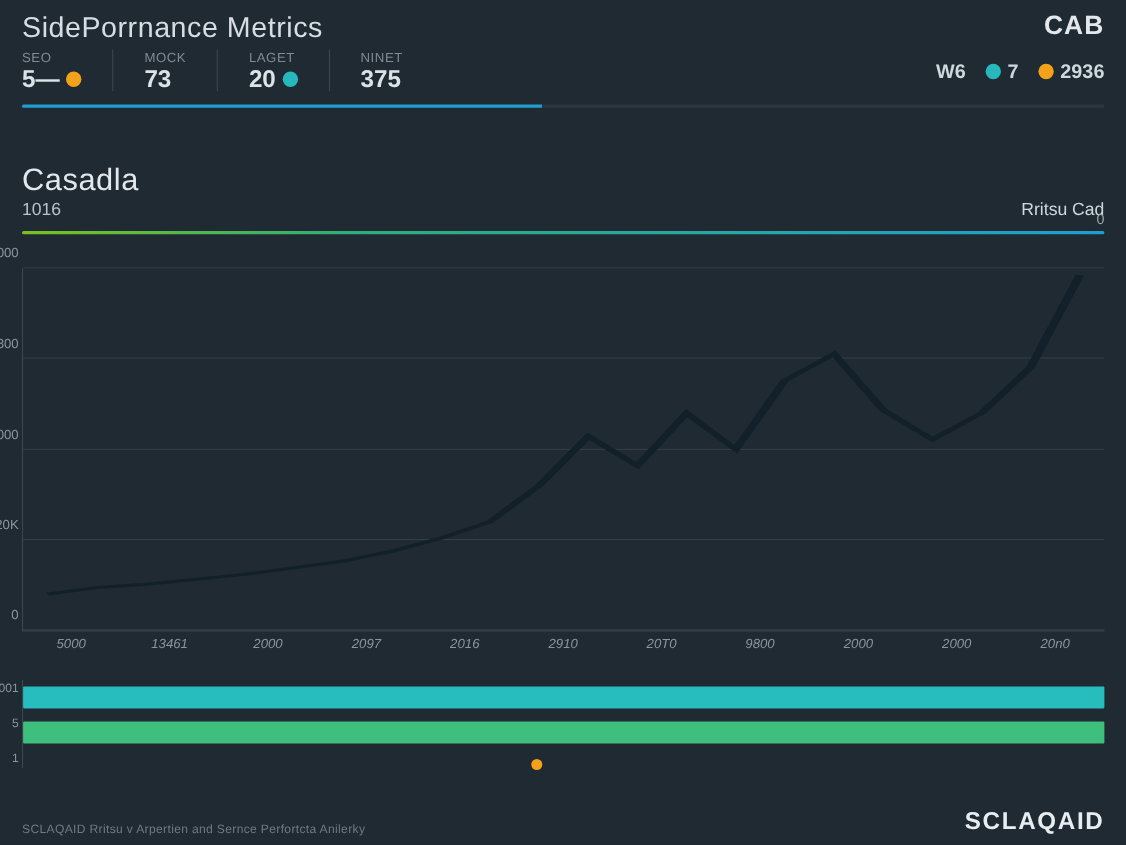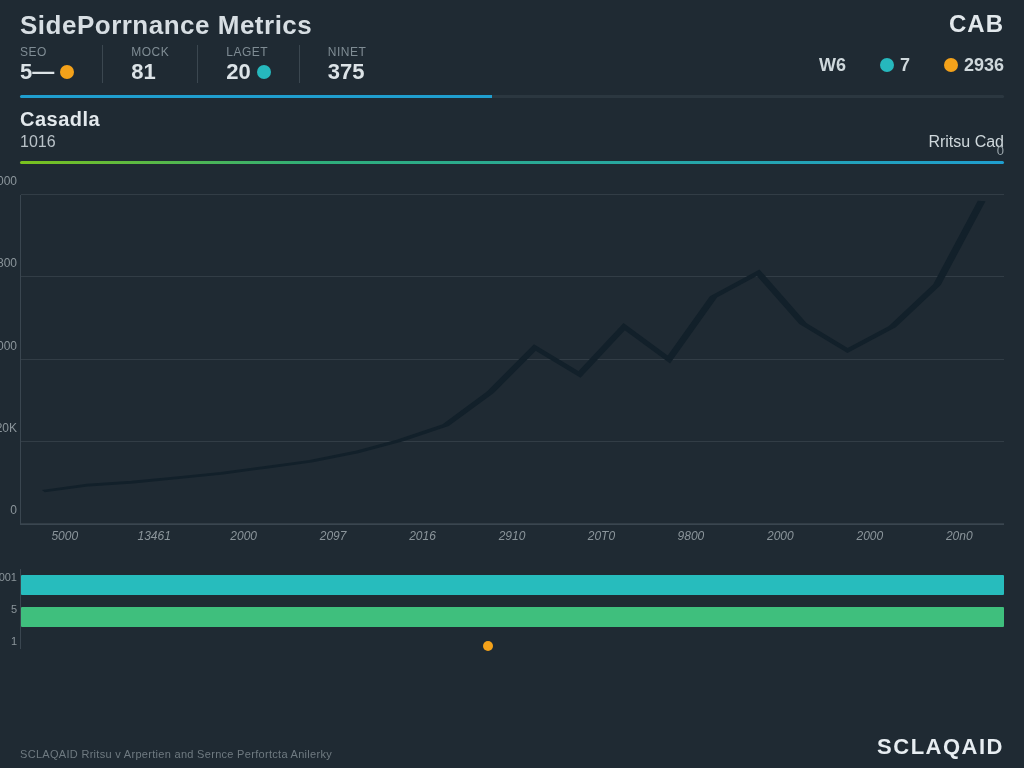--- a/index.html
+++ b/index.html
@@ -10,49 +10,49 @@
     color: #cfd8dc;
     overflow: hidden;
     position: relative;
   }
   
   .header {
     display: flex; justify-content: space-between; align-items: flex-start;
     padding: 10px 20px 4px 20px;
   }
   .title {
-    font-size: 26px; font-weight: 700; color: #d7dee3; letter-spacing: .5px;
+    font-size: 26px; font-weight: 400; color: #d7dee3; letter-spacing: .5px;
   }
   .cab { font-size: 24px; font-weight: 700; color: #e2e8ec; letter-spacing: 1px; }
   
   .metrics-row {
     display: flex; justify-content: space-between; align-items: center;
     padding: 0 20px 6px 20px;
   }
   .metrics-left { display: flex; gap: 28px; }
   .metric { display: flex; flex-direction: column; align-items: flex-start; }
   .metric .lbl { font-size: 12px; color: #7f8c94; text-transform: uppercase; letter-spacing: .5px; }
   .metric .val { display:flex; align-items:center; gap:6px; font-size: 22px; font-weight:600; color:#dce3e7; }
   .dot { width:14px; height:14px; border-radius:50%; display:inline-block; }
   .dot.orange { background:#f4a21a; }
   .dot.teal   { background:#26b8bd; }
   .divider-v { width:1px; height:38px; background:#3b4750; }
-  .metrics-right { display:flex; gap:34px; align-items:center; font-size:18px; font-weight:600; color:#cfd8dc; }
+  .metrics-right { display:flex; gap:18px; align-items:center; font-size:18px; font-weight:600; color:#cfd8dc; }
   .metrics-right .pair { display:flex; align-items:center; gap:6px; }
   .hr-blue {
     margin: 4px 20px 0 20px; height:3px;
     background: linear-gradient(to right,#1f9ecf 0%,#1f9ecf 48%,#2b3740 48%,#2b3740 100%);
     border-radius:2px;
   }
   
   .sub {
     display:flex; justify-content:space-between; align-items:flex-end;
     padding: 10px 20px 2px 20px;
   }
-  .sub-left .name { font-size:20px; font-weight:700; color:#e2e8ec; letter-spacing:.5px; }
+  .sub-left .name { font-size:28px; font-weight:400; color:#e2e8ec; letter-spacing:.5px;margin-top:40px; }
   .sub-left .num  { font-size:16px; color:#b9c2c8; margin-top:2px; }
   .sub-right { font-size:16px; color:#cfd8dc; }
   .slider {
     margin: 4px 20px 0 20px; height:10px; position:relative;
   }
   .slider .track { position:absolute; top:4px; left:0; right:0; height:3px;
     background: linear-gradient(to right,#7ac11e 0%,#2fae7a 30%,#1f9ecf 100%);
     border-radius:2px;
   }
   .slider .zero { position:absolute; right:0; top:-14px; font-size:13px; color:#9aa5ab; }
@@ -112,21 +112,21 @@
     <div class="metric">
       <span class="lbl">SEO</span>
       <span class="val">
           <span>5—</span>
           <span class="dot orange"></span>
         </span>
     </div>
     <div class="divider-v"></div>
     <div class="metric">
       <span class="lbl">MOCK</span>
-      <span class="val">81</span>
+      <span class="val">73</span>
     </div>
     <div class="divider-v"></div>
     <div class="metric">
       <span class="lbl">LAGET</span>
       <span class="val">
           <span>20</span>
           <span class="dot teal"></span>
         </span>
     </div>
     <div class="divider-v"></div>

